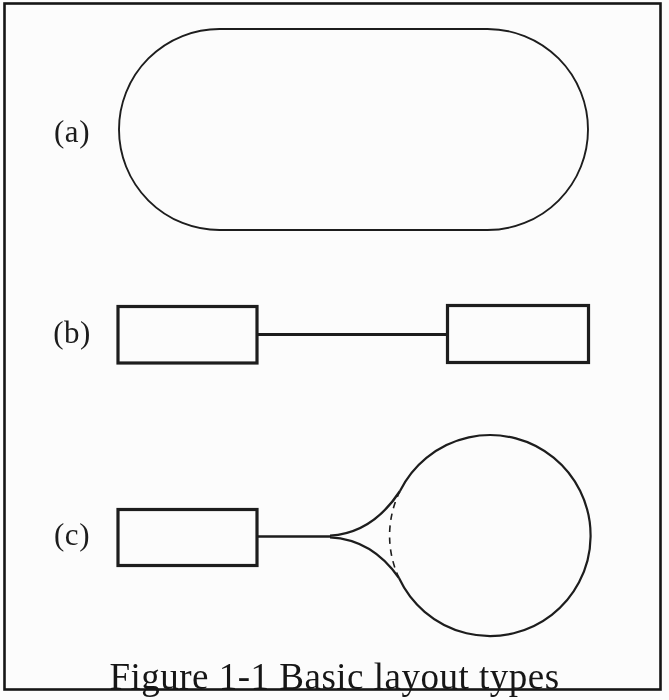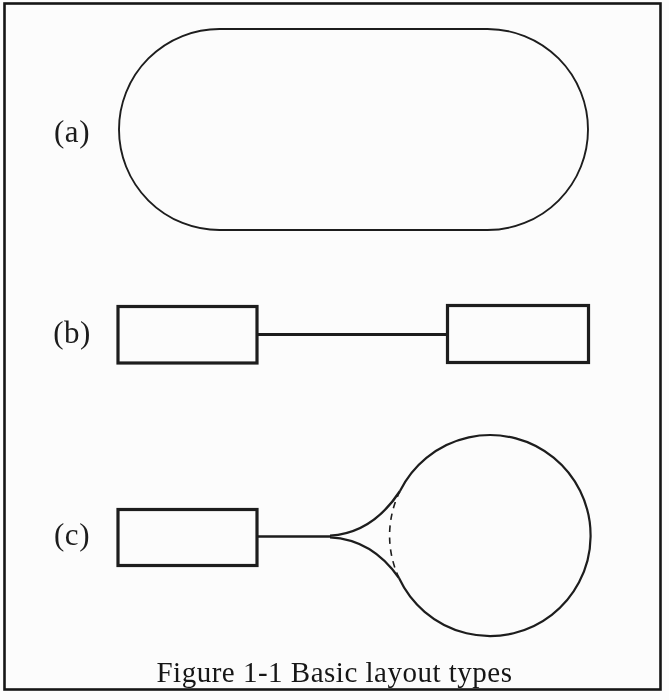--- a/index.html
+++ b/index.html
@@ -31,21 +31,21 @@
   }
   .label-a { left: 49px; top: 116px; }
   .label-b { left: 49px; top: 317px; }
   .label-c { left: 49px; top: 519px; }
   .caption {
     position: absolute;
     left: 0;
     right: 0;
     top: 658px;
     text-align: center;
-    font-size: 29px;
+    font-size: 37px;
     line-height: 1;
     color: #161616;
     letter-spacing: 0.5px;
   }
 </style>
 </head>
 <body>
 
 <div class="page">
 

